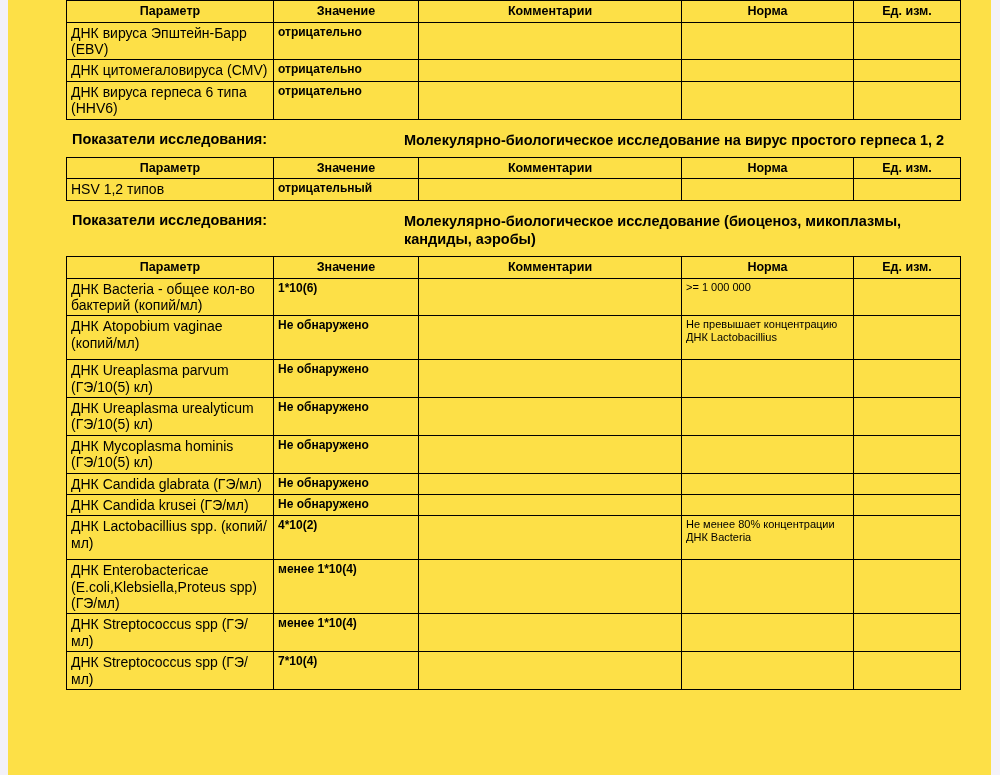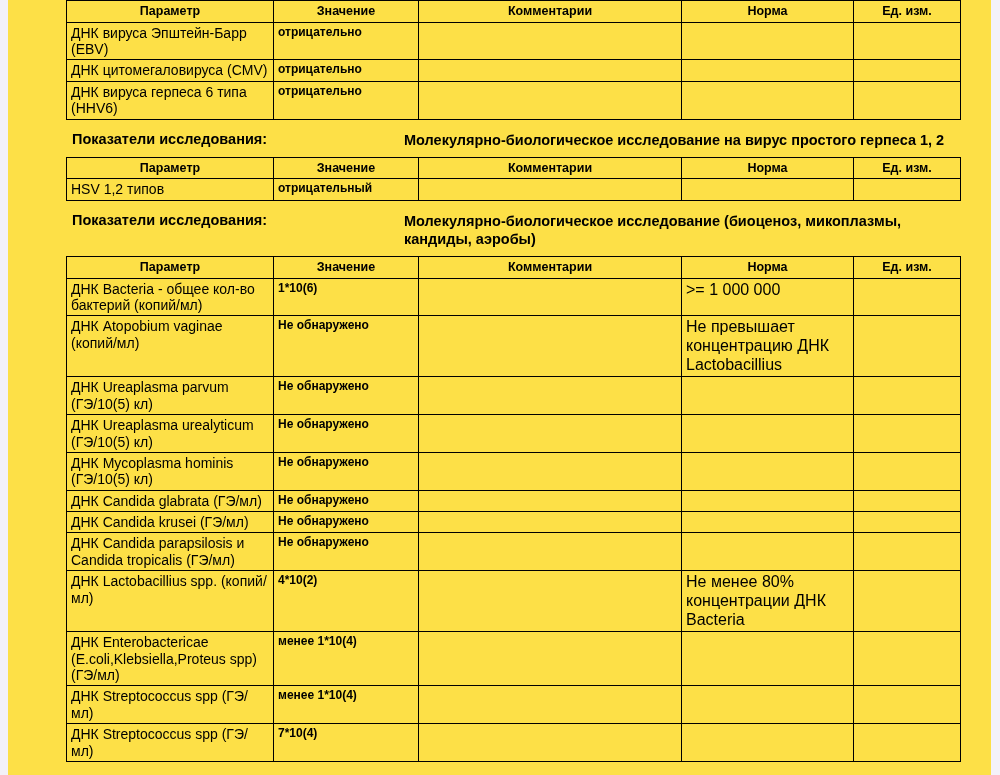--- a/index.html
+++ b/index.html
@@ -67,21 +67,21 @@
   col.c-norm { width: 172px; }
   col.c-unit { width: 107px; }
 
   td.param { font-size: 14px; margin-top: 12px; }
   td.value {
     font-weight: bold;
     font-size: 12px;
     vertical-align: bottom;
     padding-bottom: 2px;
   }
-  td.norm { font-size: 16px; }
+  td.norm { font-size: 11px; }
 
   .section {
     display: flex;
     align-items: flex-start;
     margin: 11px 0 8px 0;
     gap: 48px;
   }
   .section .lbl {
     font-weight: bold;
     font-size: 14.5px;
@@ -246,27 +246,20 @@
           <td class="norm"></td>
           <td class="unit"></td>
         </tr>
         <tr style="height:16px">
           <td class="param">ДНК Candida krusei (ГЭ/мл)</td>
           <td class="value">Не обнаружено</td>
           <td class="comment"></td>
           <td class="norm"></td>
           <td class="unit"></td>
         </tr>
-        <tr style="height:30px">
-          <td class="param">ДНК Candida parapsilosis и Candida tropicalis (ГЭ/мл)</td>
-          <td class="value">Не обнаружено</td>
-          <td class="comment"></td>
-          <td class="norm"></td>
-          <td class="unit"></td>
-        </tr>
         <tr style="height:44px">
           <td class="param">ДНК Lactobacillius spp. (копий/мл)</td>
           <td class="value">4*10(2)</td>
           <td class="comment"></td>
           <td class="norm">Не менее 80% концентрации ДНК Bacteria</td>
           <td class="unit"></td>
         </tr>
         <tr style="height:44px">
           <td class="param">ДНК Enterobactericae (E.coli,Klebsiella,Proteus spp) (ГЭ/мл)</td>
           <td class="value">менее 1*10(4)</td>

